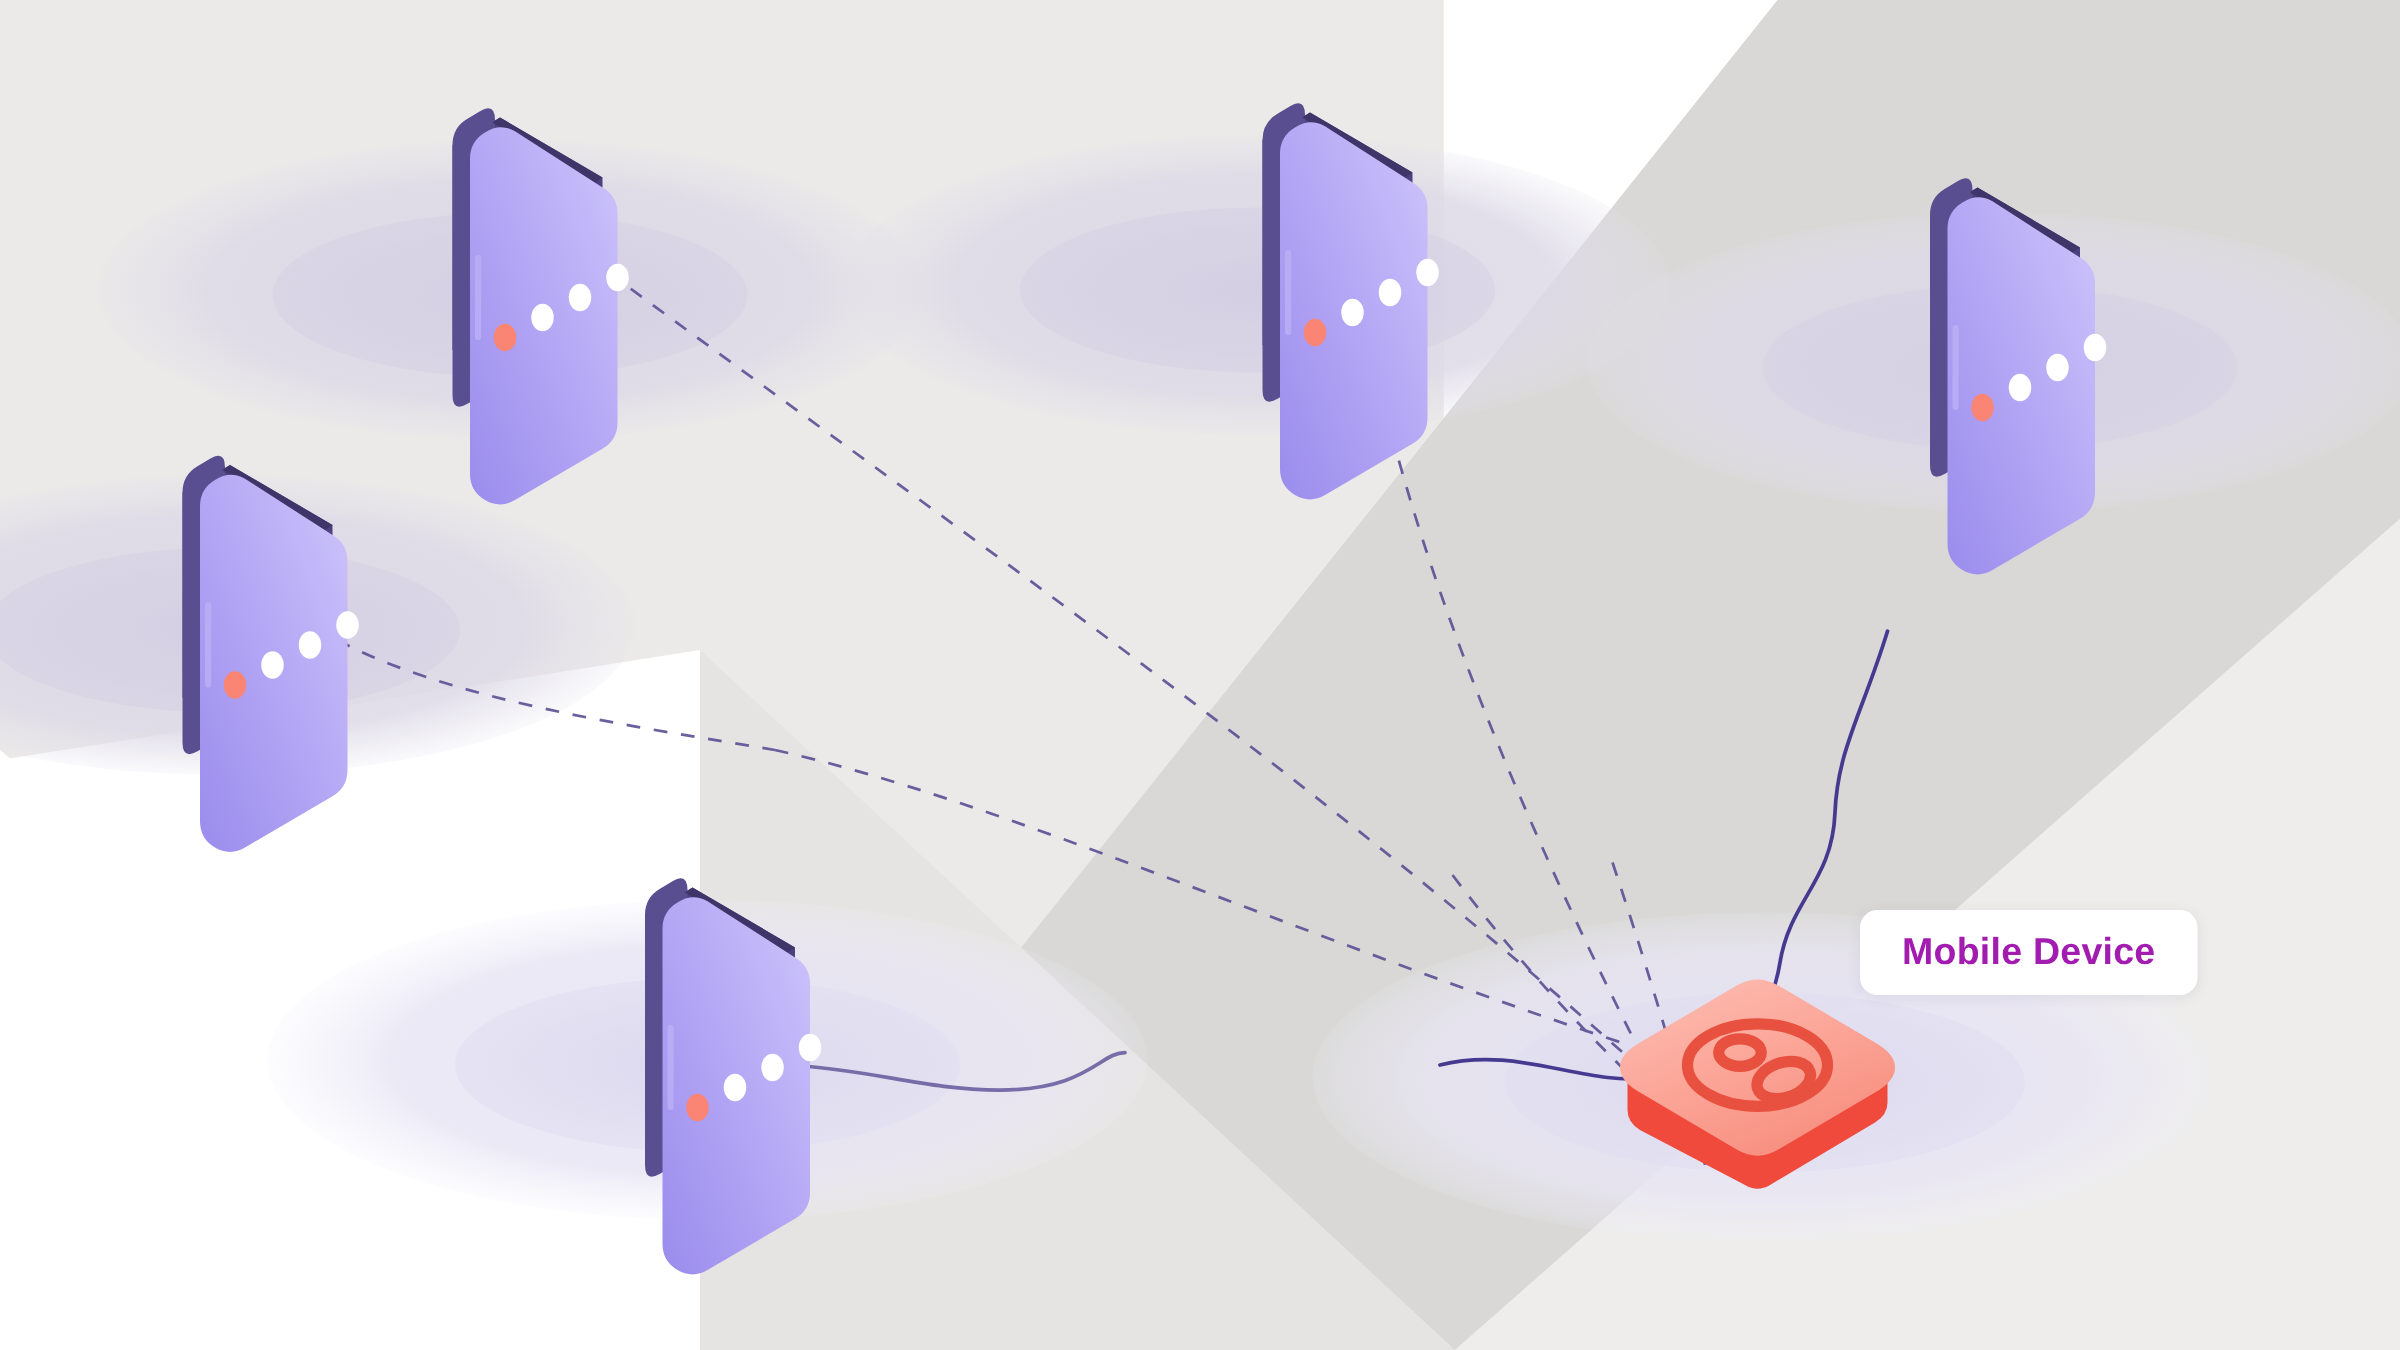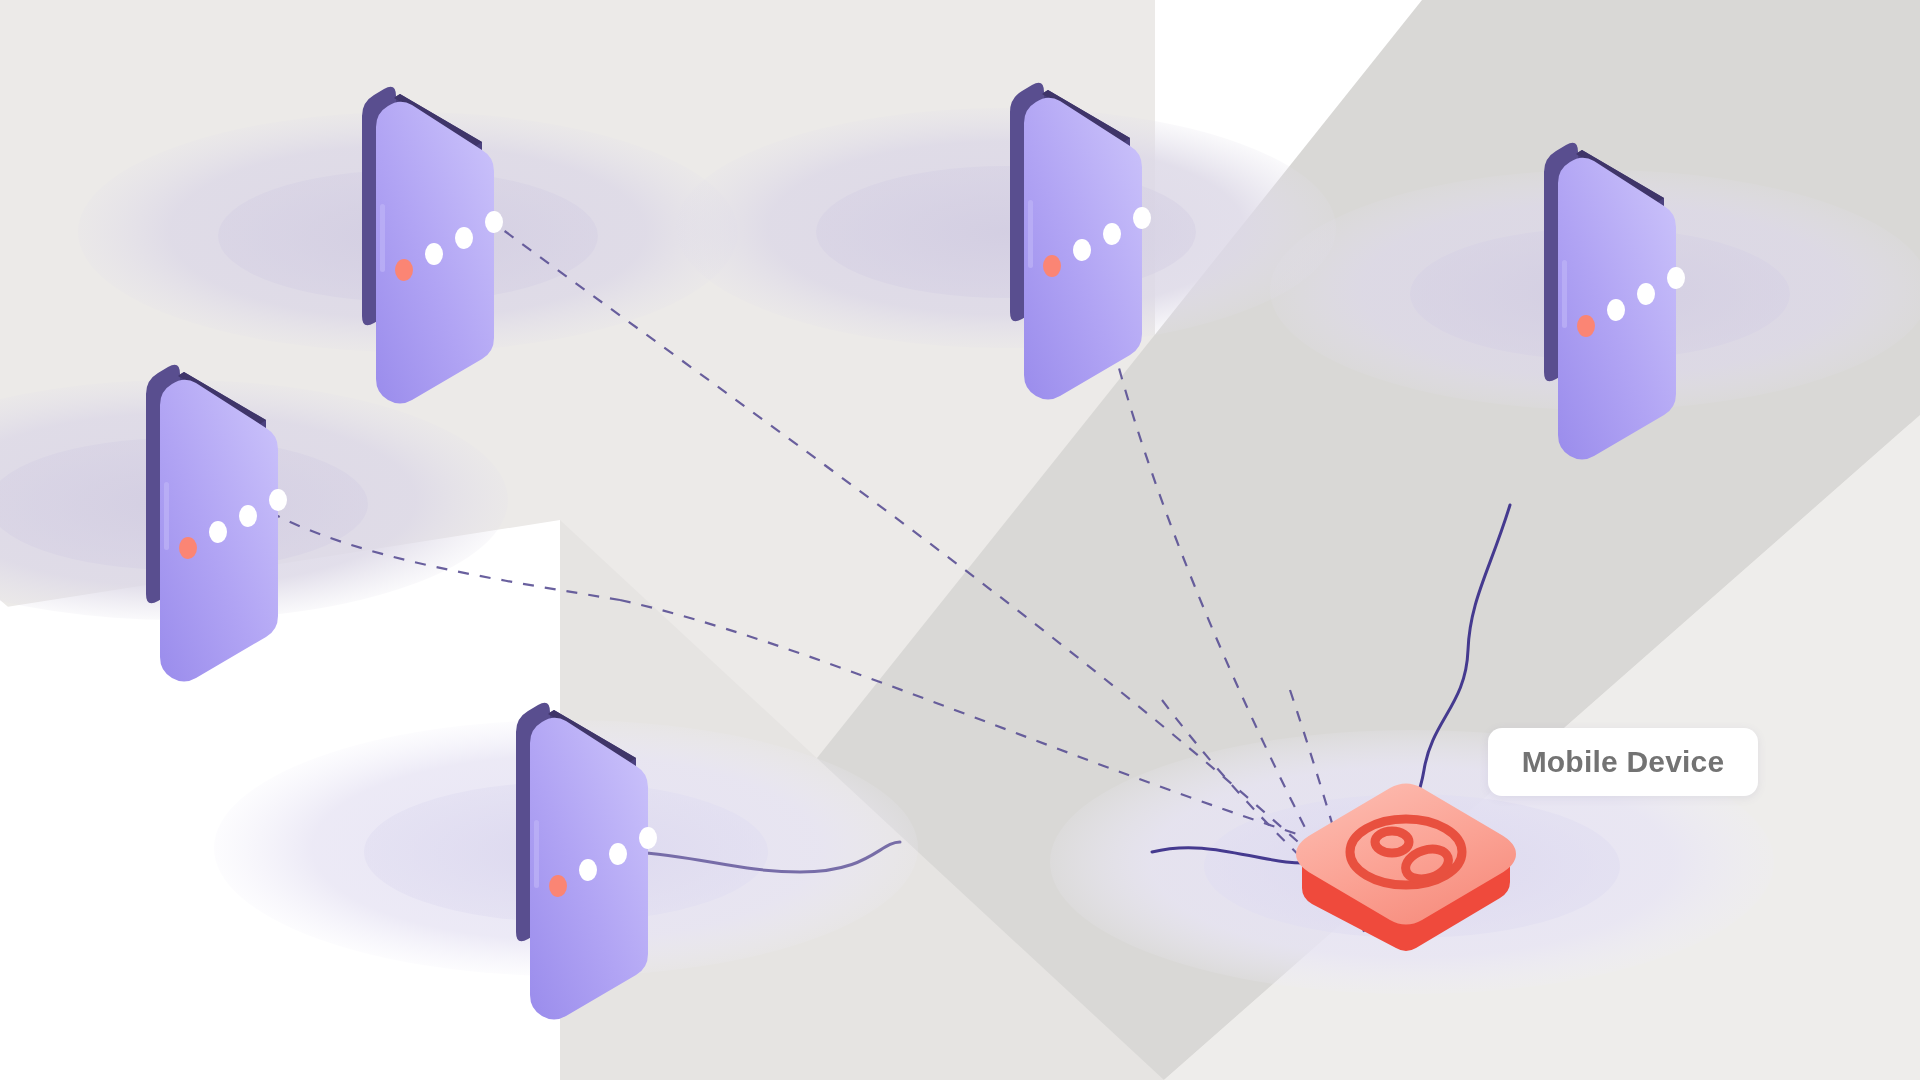--- a/index.html
+++ b/index.html
@@ -293,16 +293,16 @@
 
       <ellipse cx="0" cy="4" rx="56" ry="33" fill="none" stroke="#e8503f" stroke-width="9"></ellipse>
 
       <ellipse cx="-14" cy="-6" rx="17" ry="11" fill="none" stroke="#e8503f" stroke-width="9"></ellipse>
 
       <ellipse cx="21" cy="16" rx="22" ry="14" fill="none" stroke="#e8503f" stroke-width="9" transform="rotate(-18 21 16)"></ellipse>
     </g>
   </svg>
 
   <div class="label-pill" id="mobile-device-label" style="left: 1488px; top: 728px; width: 270px; height: 68px; background: rgb(255, 255, 255);">
-    <span class="label-pill-text" style="color: #737373;">Mobile Device</span>
+    <span class="label-pill-text" style="color: #a21caf;">Mobile Device</span>
   </div>
 
 </div>
 
 </body></html>

